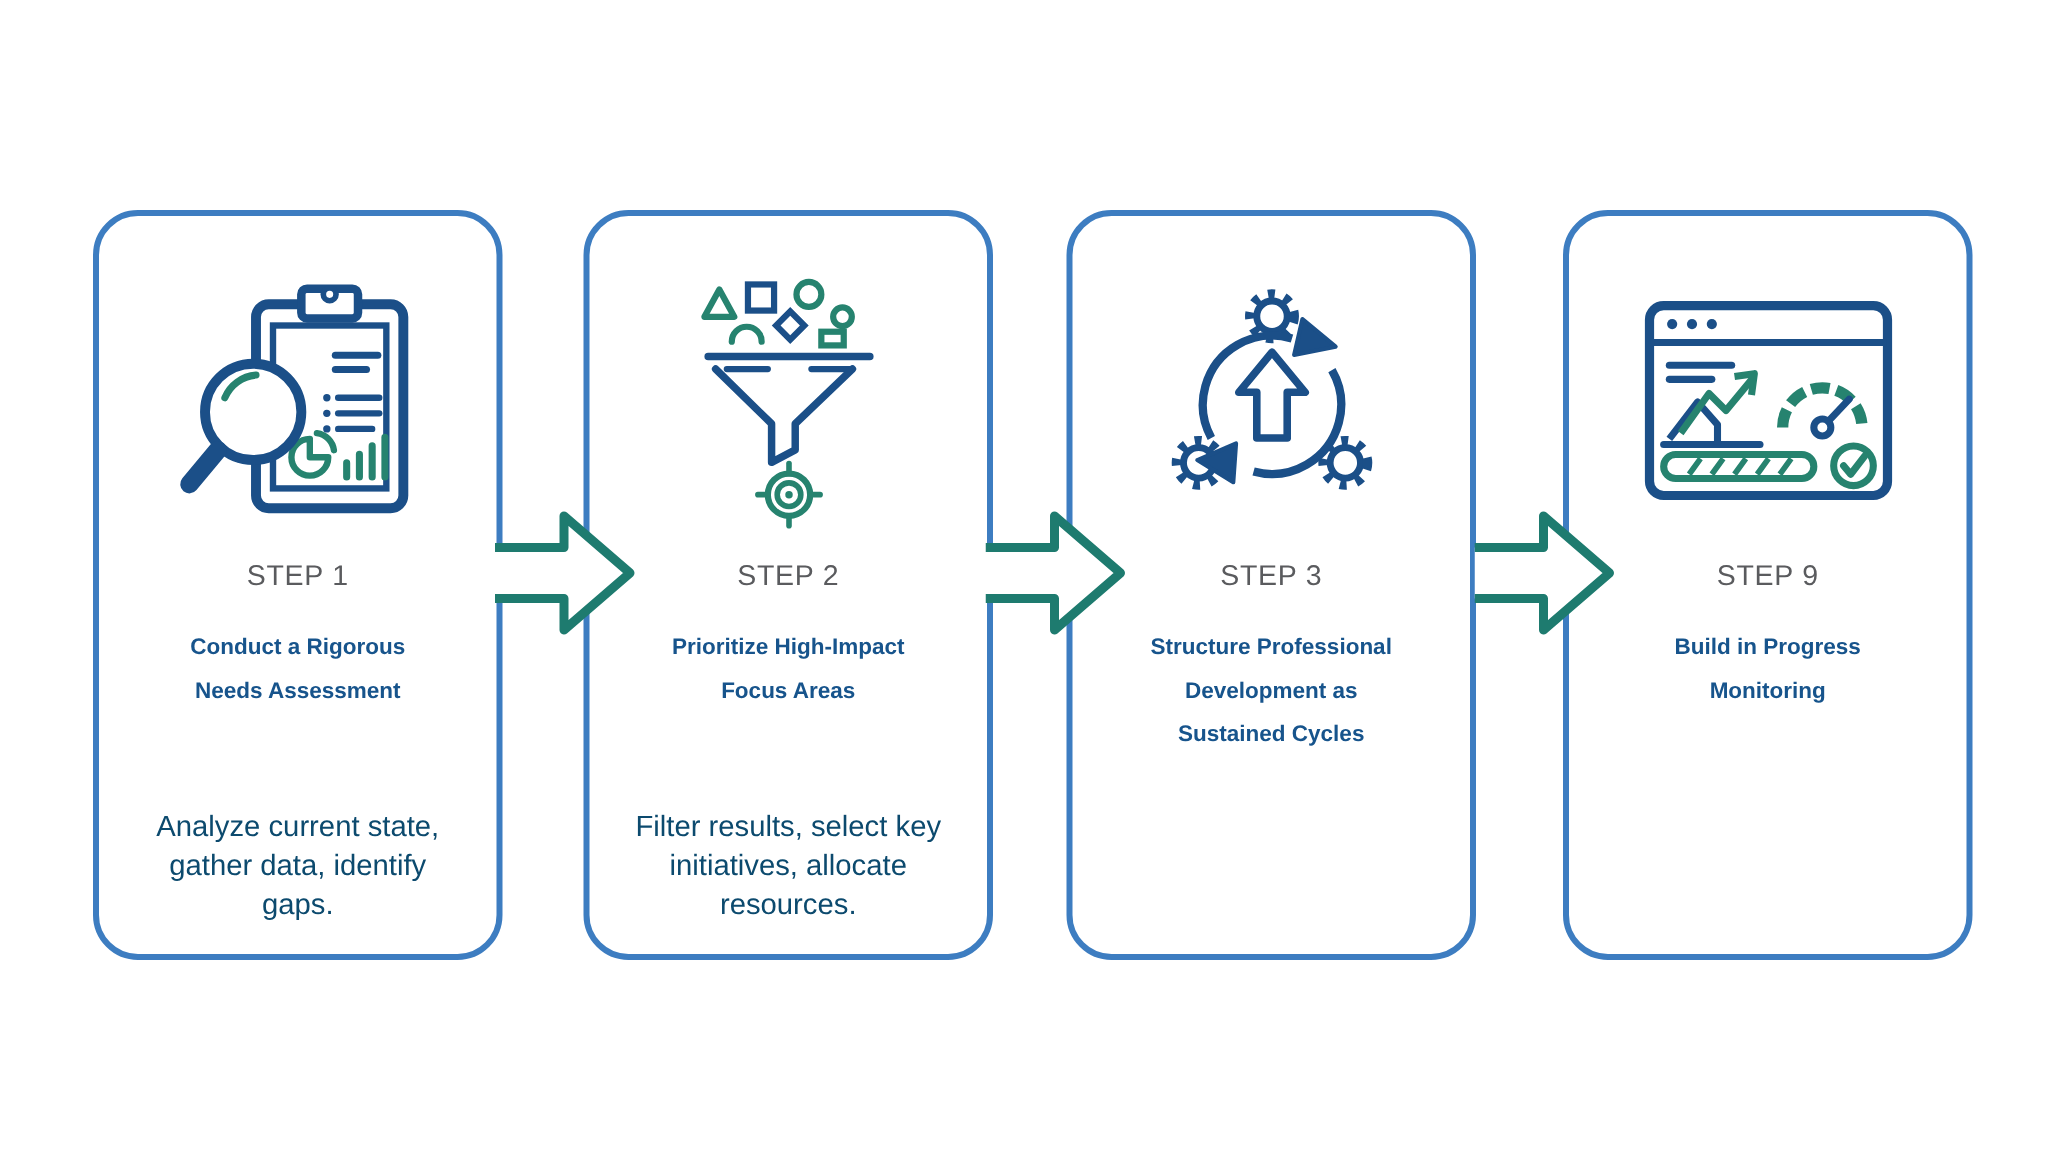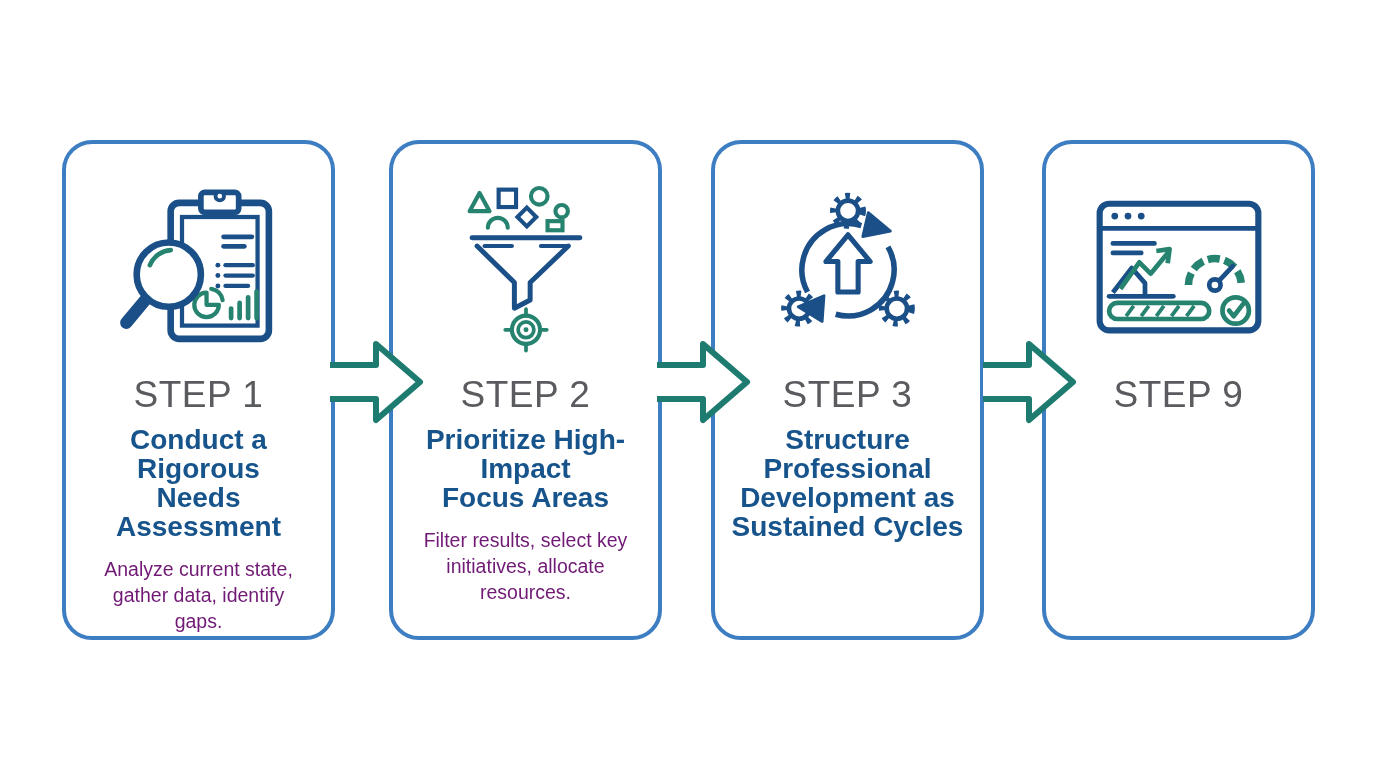--- a/index.html
+++ b/index.html
@@ -32,42 +32,43 @@
     z-index: 1;
   }
   .icon-box {
     height: 172px;
     display: flex;
     align-items: center;
     justify-content: center;
     margin-bottom: 20px;
   }
   .step-label {
-    font-size: 37px;
+    font-size: 19px;
     font-weight: 400;
     color: #5a5b5e;
     letter-spacing: 0.5px;
     line-height: 1.15;
-    margin-bottom: 8px;
+    margin-bottom: 21px;
     text-align: right;
   }
   .card-title {
-    font-size: 28px;
+    font-size: 15px;
     font-weight: 700;
     color: #17548c;
     line-height: 29px;
     white-space: pre-line;
     margin-bottom: 15px;
   }
   .card-desc {
     font-size: 19.5px;
     font-weight: 400;
-    color: #701a75;
+    color: #0c4a6e;
     line-height: 26px;
     white-space: pre-line;
+    margin-top: 48px;
   }
   .arrow {
     position: absolute;
     top: 338px;
     width: 94px;
     height: 88px;
     z-index: 5;
   }
   svg { display: block; }
 </style>
@@ -202,20 +203,22 @@
         <circle cx="128" cy="92" r="6" fill="#ffffff" stroke="#1b4f88" stroke-width="5"></circle>
 
         <rect x="16" y="111" width="106" height="17" rx="8.5" stroke="#26836f" stroke-width="5"></rect>
         <path d="M34,125 L42,114 M50,125 L58,114 M66,125 L74,114 M82,125 L90,114 M98,125 L106,114" stroke="#26836f" stroke-width="4"></path>
 
         <circle cx="150" cy="119" r="14" fill="#ffffff" stroke="#26836f" stroke-width="5"></circle>
         <path d="M143,119 L148,125 L158,112" stroke="#26836f" stroke-width="5" stroke-linecap="round" stroke-linejoin="round"></path>
       </svg>
     </div>
     <div class="step-label">STEP 9</div>
+    <div class="card-title">Build in Progress
+Monitoring</div>
   </div>
 
   <svg class="arrow" style="left:330px" viewBox="0 0 94 88">
     <path d="M0,27 H46 V6 L90,44 L46,82 V61 H0" fill="#ffffff" stroke="#1e7b6f" stroke-width="6" stroke-linejoin="round"></path>
   </svg>
   <svg class="arrow" style="left:657px" viewBox="0 0 94 88">
     <path d="M0,27 H46 V6 L90,44 L46,82 V61 H0" fill="#ffffff" stroke="#1e7b6f" stroke-width="6" stroke-linejoin="round"></path>
   </svg>
   <svg class="arrow" style="left:983px" viewBox="0 0 94 88">
     <path d="M0,27 H46 V6 L90,44 L46,82 V61 H0" fill="#ffffff" stroke="#1e7b6f" stroke-width="6" stroke-linejoin="round"></path>

